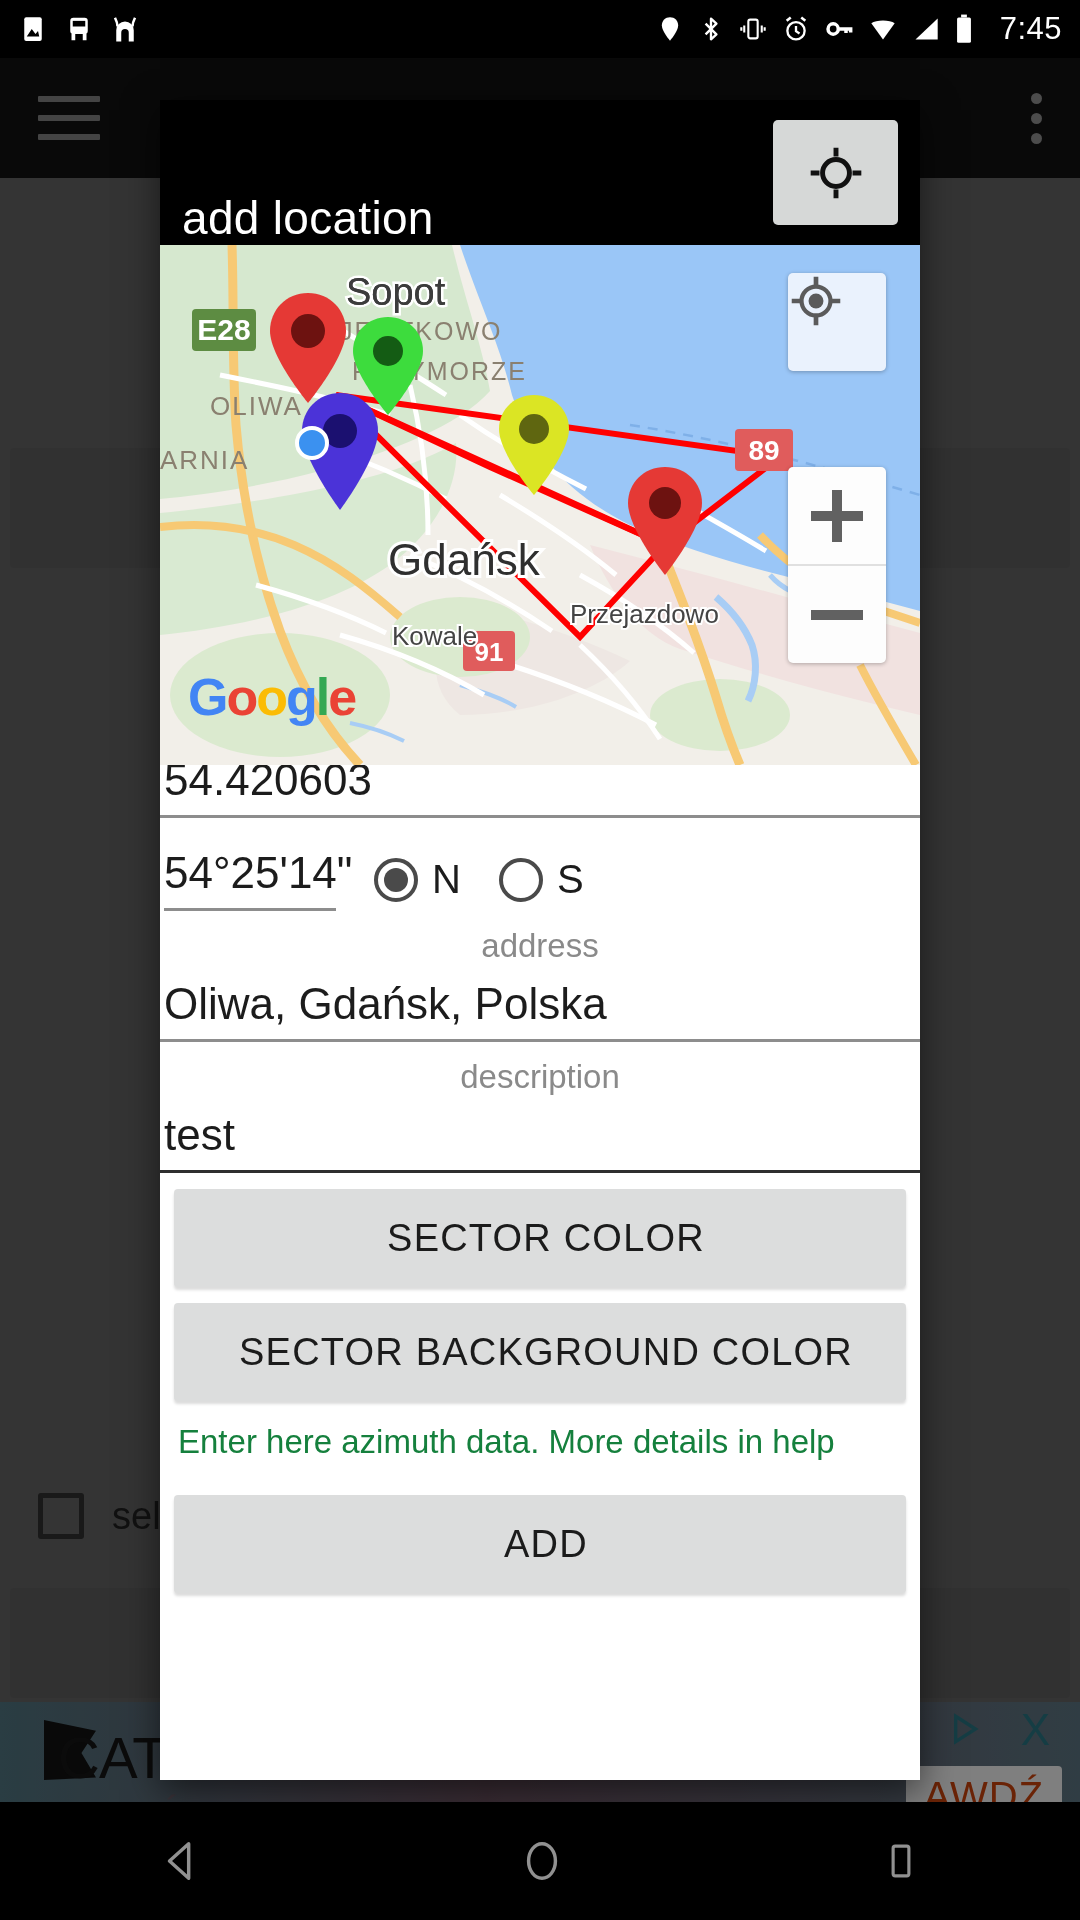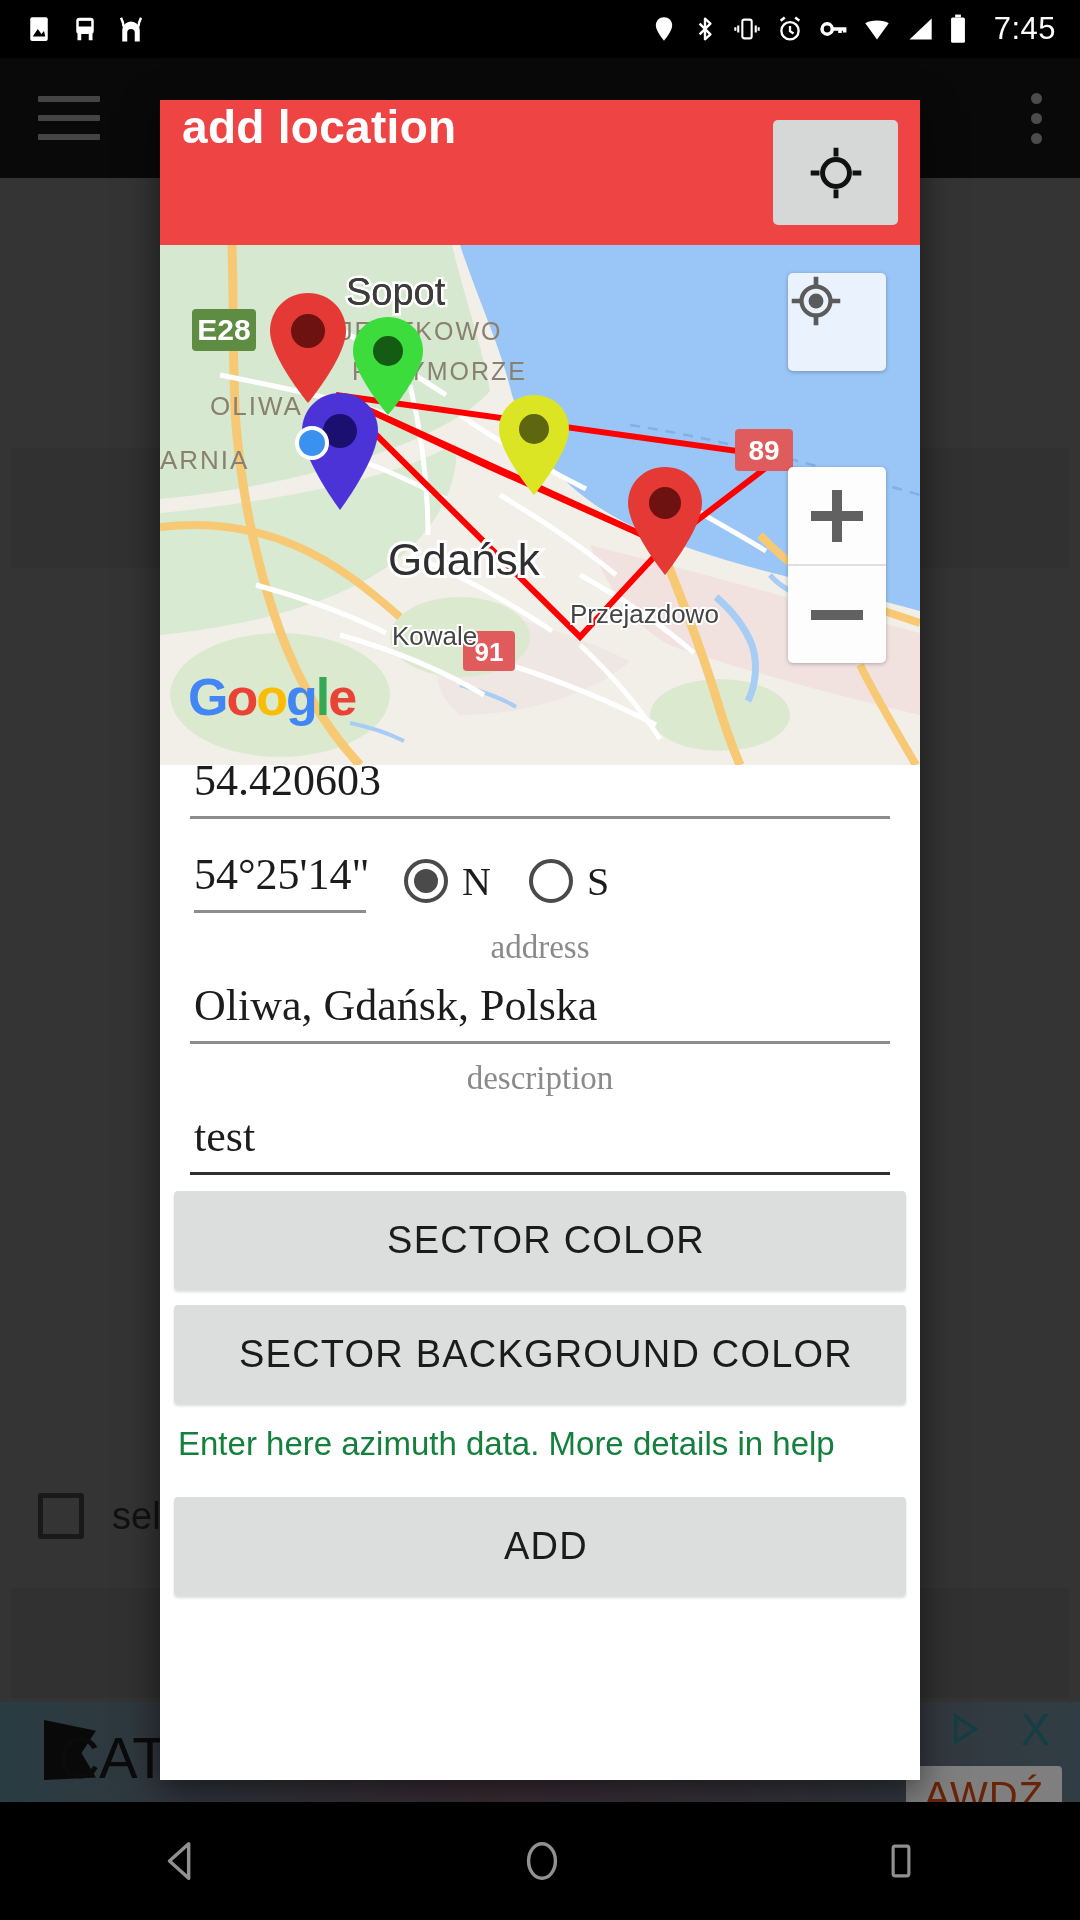--- a/index.html
+++ b/index.html
@@ -7,21 +7,21 @@
     width: 1080px; height: 1920px;
     background: #000;
     font-family: "Liberation Sans", sans-serif;
     overflow: hidden;
   }
   .screen { position: relative; width: 1080px; height: 1920px; background:#000; }
 
   
   .statusbar {
     position:absolute; top:0; left:0; width:1080px; height:58px;
-    background:#000; display:flex; align-items:center; padding:0 24px;
+    background:#000; display:flex; align-items:center; padding:0 18px;
     z-index: 60;
   }
   .sb-left { display:flex; align-items:center; gap:16px; }
   .sb-right { display:flex; align-items:center; gap:14px; margin-left:auto; }
   .sb-ico { display:block; }
   .sb-clock { color:#fff; font-size:31px; letter-spacing:.5px; margin-left:12px; }
 
   
   .bg-app { position:absolute; top:58px; left:0; width:1080px; height:1804px; background:#fff; }
   .bg-toolbar {
@@ -69,22 +69,22 @@
   .scrim { position:absolute; top:58px; left:0; width:1080px; height:1804px; background:rgba(0,0,0,0.45); z-index:20; }
 
   
   .dialog {
     position:absolute; left:160px; top:100px; width:760px; height:1680px;
     background:#fff; z-index:40;
     box-shadow:0 10px 34px rgba(0,0,0,.55);
     display:flex; flex-direction:column; overflow:hidden;
   }
   .dlg-header {
-    height:145px; background:#ef4444; flex:0 0 145px;
-    display:flex; align-items:flex-start; padding:0 22px; position:relative;font-weight:bold;
+    height:145px; background:#000000; flex:0 0 145px;
+    display:flex; align-items:flex-end; padding:0 22px; position:relative;
   }
   .dlg-title { color:#fff; font-size:46px; letter-spacing:.3px; }
   .gps-btn {
     position:absolute; right:22px; top:20px; width:125px; height:105px;
     background:#d6d8d7; border-radius:5px; display:flex; align-items:center; justify-content:center;
   }
 
   
   .map { position:relative; flex:0 0 520px; height:520px; overflow:hidden; background:#8fbcf9; }
   .map svg { position:absolute; top:0; left:0; }
@@ -106,21 +106,21 @@
   .zoom-stack > div { flex:1; display:flex; align-items:center; justify-content:center; }
   .zoom-div { height:2px; background:#e0e0e0; flex:0 0 2px !important; }
   .plus-glyph { width:52px; height:52px; position:relative; }
   .plus-glyph:before,.plus-glyph:after{content:"";position:absolute;background:#616161;}
   .plus-glyph:before{left:21px;top:0;width:10px;height:52px;}
   .plus-glyph:after{top:21px;left:0;height:10px;width:52px;}
   .minus-glyph { width:52px; height:10px; background:#616161; }
 
   
   .dlg-body { flex:1; background:#fff; padding:0 0 0 0; overflow:hidden; position:relative; }
-  .field { padding:0 30px;font-family:Liberation Serif, serif; }
+  .field { padding:0 0; }
   .fld-value { font-size:44px; color:#1c1c1c; padding:8px 4px 10px 4px; white-space:nowrap; }
   .fld-value.clipped { margin-top:-18px; }
   .underline { height:3px; background:#8d8d8d; }
   .underline.dark { background:#2f2f2f; }
   .underline.short { width:172px; }
   .fld-label { font-size:33px; color:#8a8a8a; padding:16px 4px 6px 4px;text-align:center; }
 
   .dms-row { display:flex; align-items:center; gap:0; padding:30px 4px 0 4px; }
   .dms-input { width:172px; }
   .dms-val { font-size:44px; color:#1c1c1c; padding-bottom:10px; }

